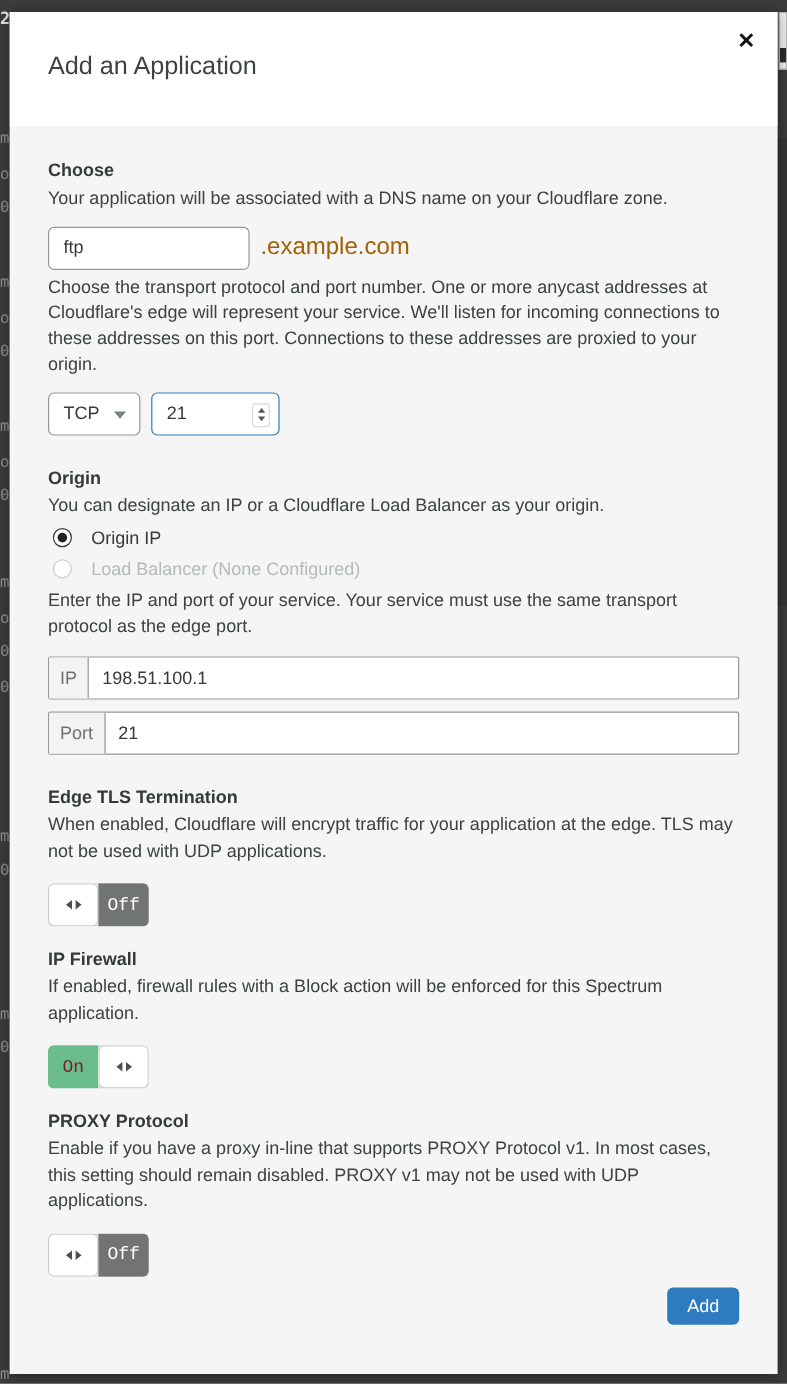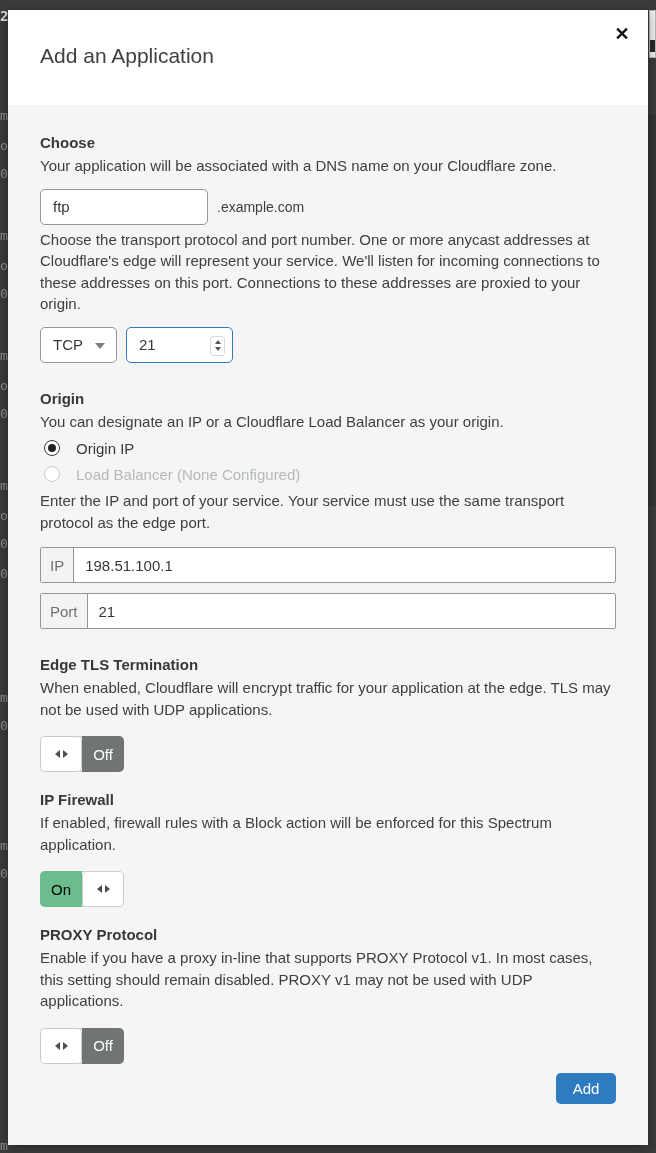--- a/index.html
+++ b/index.html
@@ -58,21 +58,21 @@
 
   
   .domain-row { margin-top:12px; display:flex; align-items:center; }
   .domain-input {
     width:168px; height:36px;
     border:1px solid #939799; border-radius:5px;
     padding:0 12px; font-size:15px; color:#36393a;
     font-family:"Liberation Sans", sans-serif;
     background:#fff; outline:none;
   }
-  .domain-suffix { margin-left:9px; font-size:14px; color:#404040; }
+  .domain-suffix { margin-left:9px; font-size:20px; color:#a16207; }
 
   
   .edgeport-row { margin-top:12px; display:flex; align-items:center; gap:9px; }
   .select-box {
     position:relative;
     width:77px; height:36px;
     background:#fff; border:1px solid #939799; border-radius:5px;
     display:flex; align-items:center;
     padding:0 12px; font-size:15px; cursor:pointer;
   }
@@ -124,24 +124,24 @@
   }
   .prefixed-input input {
     border:none; outline:none; padding:0 11px; font-size:15px; color:#36393a;
     font-family:"Liberation Sans", sans-serif; background:transparent;
   }
   .ip-group input { width:247px; }
   .port-group input { width:116px; }
 
   
   .toggle { margin-top:16px; display:flex; width:84px; height:36px; border-radius:5px; overflow:hidden; cursor:pointer;
-            box-shadow:0 0 0 1px #c9cccd inset; background:#fff; }
+            box-shadow:0 0 0 1px #c9cccd inset; background:#fff;font-family:Liberation Mono, monospace; }
   .toggle-seg { flex:1; display:flex; align-items:center; justify-content:center; font-size:15px; }
   .seg-off { background:#707475; color:#fff; }
-  .seg-on { background:#6cbd8d; color:#000000; }
+  .seg-on { background:#6cbd8d; color:#7f1d1d; }
   .seg-handle { background:#fff; gap:3px; }
   .toggle .seg-handle { box-shadow:0 0 0 1px #c9cccd inset; border-radius:5px; }
   .tri-l { width:0;height:0;border-top:4px solid transparent;border-bottom:4px solid transparent;border-right:5px solid #4a4e4f; }
   .tri-r { width:0;height:0;border-top:4px solid transparent;border-bottom:4px solid transparent;border-left:5px solid #4a4e4f; }
 
   
   .footer-row { margin-top:9px; display:flex; justify-content:flex-end; }
   .add-btn {
     min-width:60px; height:31px; padding:0 16px;
     background:#2f7bbf; color:#fff; font-size:15px;

